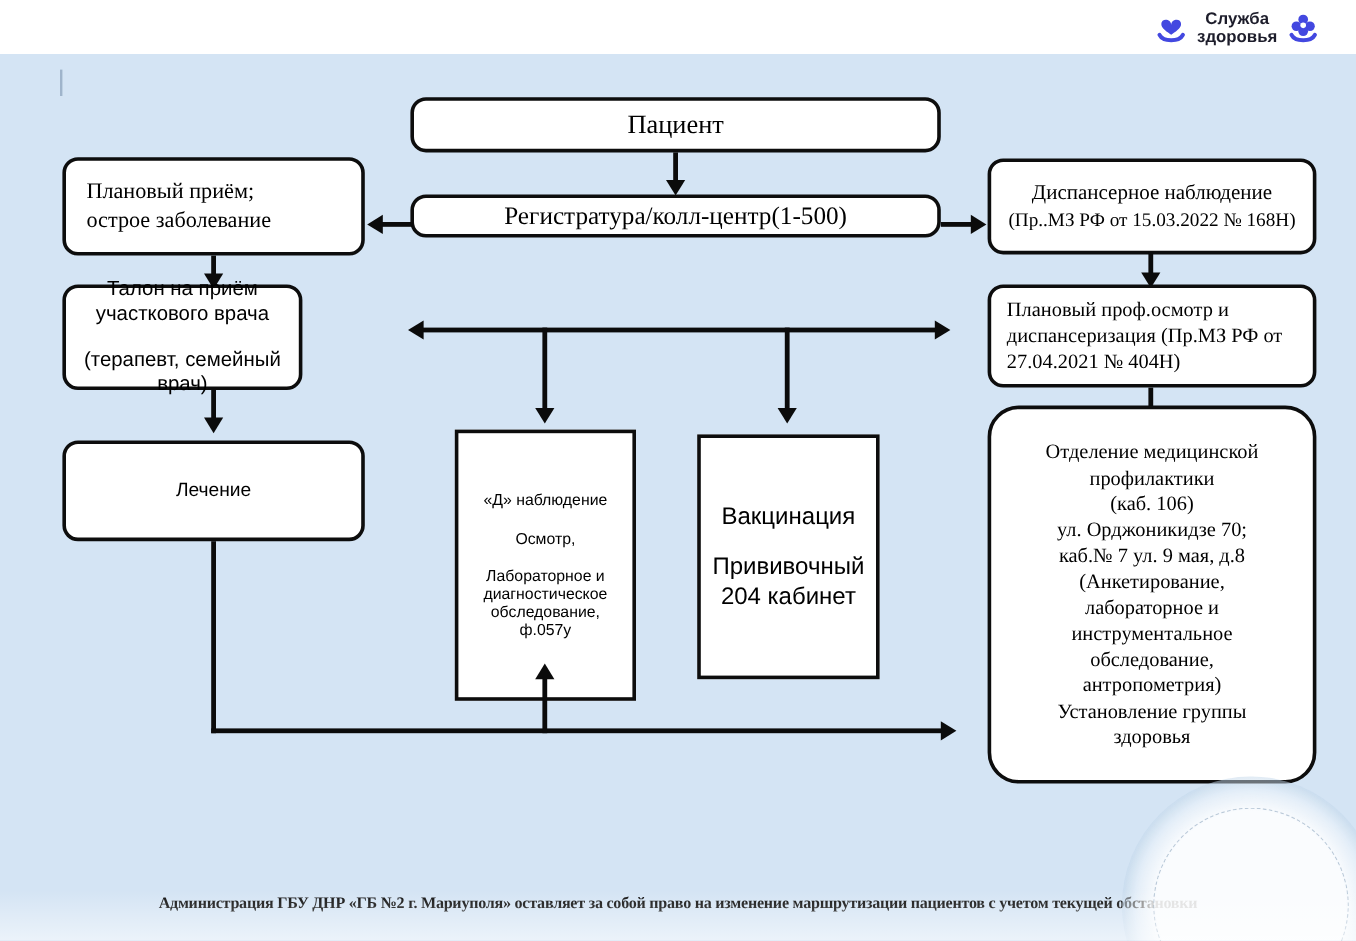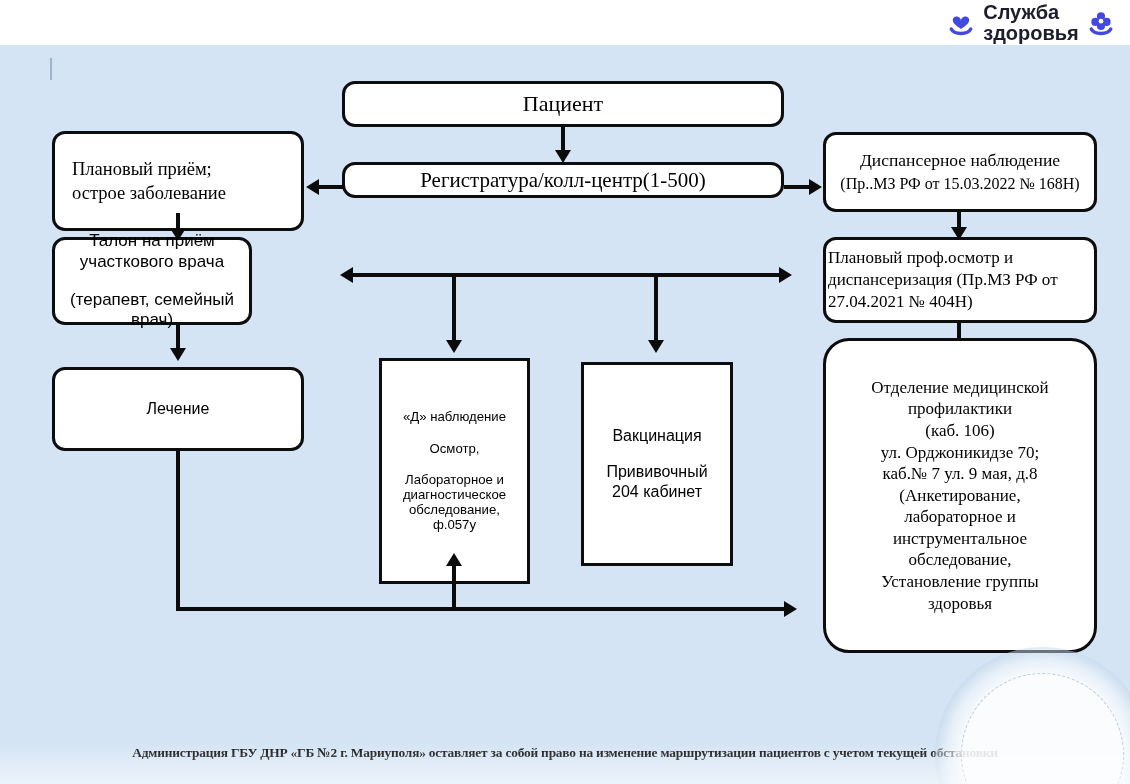--- a/index.html
+++ b/index.html
@@ -21,22 +21,22 @@
     font-size:15.2px;color:#1b1b1b;letter-spacing:-0.15px;
     white-space:nowrap;
   }
   #logo-box{
     position:absolute;right:6px;top:3px;width:186px;height:39px;
     background:#ffffff;display:flex;align-items:center;justify-content:center;gap:7px;
   }
   .logo-mark{width:30px;height:30px;flex:0 0 auto;}
   #logo-text{
     font-family:"Liberation Sans", sans-serif;
-    font-size:20px;font-weight:bold;color:#1d1d2b;line-height:1.05;
-    text-align:left;
+    font-size:14px;font-weight:bold;color:#1d1d2b;line-height:1.05;
+    text-align:center;
   }
   #logo-text span{display:block;}
   
   #canvas{position:absolute;left:0;top:45px;width:1130px;height:739px;}
   .tick-mark{
     position:absolute;left:50px;top:13px;width:2px;height:22px;
     background:#9fb4cb;
   }
   
   .node{
@@ -129,21 +129,21 @@
         <p>Регистратура/колл-центр(1-500)</p>
       </div>
   </div>
 
   <div class="ln hl" style="left:318px;top:140px;width:26px;"></div>
   <div class="arrow arrow-left" style="left:306px;top:134px;"></div>
 
   <div class="ln hl" style="left:784px;top:140px;width:26px;"></div>
   <div class="arrow arrow-right" style="left:809px;top:134px;"></div>
 
-  <div class="node round serif" style="left:52px;top:86px;width:252px;height:100px;font-size:18.5px;line-height:1.3;">
+  <div class="node round serif" style="left:52px;top:86px;width:252px;height:82px;font-size:18.5px;line-height:1.3;">
     <div class="inner lead-left" style="padding-left:17px;">
       <p>Плановый приём;</p>
       <p>острое заболевание</p>
     </div>
   </div>
 
   <div class="ln vl" style="left:176px;top:168px;height:18px;"></div>
   <div class="arrow arrow-down" style="left:170px;top:183px;"></div>
 
   <div class="node round sans" style="left:52px;top:192px;width:200px;height:88px;font-size:17px;line-height:1.2;">
@@ -179,61 +179,62 @@
       <p style="height:16px;"></p>
       <p>Осмотр,</p>
       <p style="height:16px;"></p>
       <p>Лабораторное и</p>
       <p>диагностическое</p>
       <p>обследование,</p>
       <p>ф.057у</p>
     </div>
   </div>
 
-  <div class="node sharp sans" style="left:581px;top:317px;width:152px;height:204px;font-size:16px;line-height:1.25;">
+  <div class="node sharp sans" style="left:581px;top:317px;width:152px;height:204px;font-size:20px;line-height:1.25;">
     <div class="inner">
       <p>Вакцинация</p>
       <p style="height:16px;"></p>
       <p>Прививочный</p>
       <p>204 кабинет</p>
     </div>
   </div>
 
   <div class="node round serif" style="left:823px;top:87px;width:274px;height:80px;font-size:17.5px;line-height:1.35;">
     <div class="inner">
       <p>Диспансерное наблюдение</p>
       <p style="font-size:16px;">(Пр..МЗ РФ от 15.03.2022 № 168Н)</p>
     </div>
   </div>
 
   <div class="ln vl" style="left:957px;top:165px;height:20px;"></div>
   <div class="arrow arrow-down" style="left:951px;top:182px;"></div>
 
   <div class="node round serif" style="left:823px;top:192px;width:274px;height:86px;font-size:17px;line-height:1.3;">
-    <div class="inner lead-left" style="padding-left:2px;">
+    <div class="inner lead-left" style="padding-left:13px;">
       <p>Плановый проф.осмотр и</p>
       <p>диспансеризация (Пр.МЗ РФ от</p>
       <p>27.04.2021  № 404Н)</p>
     </div>
   </div>
 
   <div class="ln vl" style="left:957px;top:278px;height:20px;"></div>
   <div class="arrow arrow-down" style="left:951px;top:295px;"></div>
 
   <div class="node round serif" style="left:823px;top:293px;width:274px;height:315px;border-radius:26px;font-size:17px;line-height:1.27;">
     <div class="inner">
       <p>Отделение медицинской</p>
       <p>профилактики</p>
       <p>(каб. 106)</p>
       <p>ул. Орджоникидзе 70;</p>
       <p>каб.№ 7 ул. 9 мая, д.8</p>
       <p>(Анкетирование,</p>
       <p>лабораторное и</p>
       <p>инструментальное</p>
       <p>обследование,</p>
+      <p>антропометрия)</p>
       <p>Установление группы</p>
       <p>здоровья</p>
     </div>
   </div>
 
   <div class="ln vl" style="left:176px;top:406px;height:160px;"></div>
   <div class="ln hl" style="left:176px;top:562px;width:610px;"></div>
   <div class="arrow arrow-right" style="left:784px;top:556px;"></div>
 
   <div class="ln vl" style="left:452px;top:519px;height:47px;"></div>

